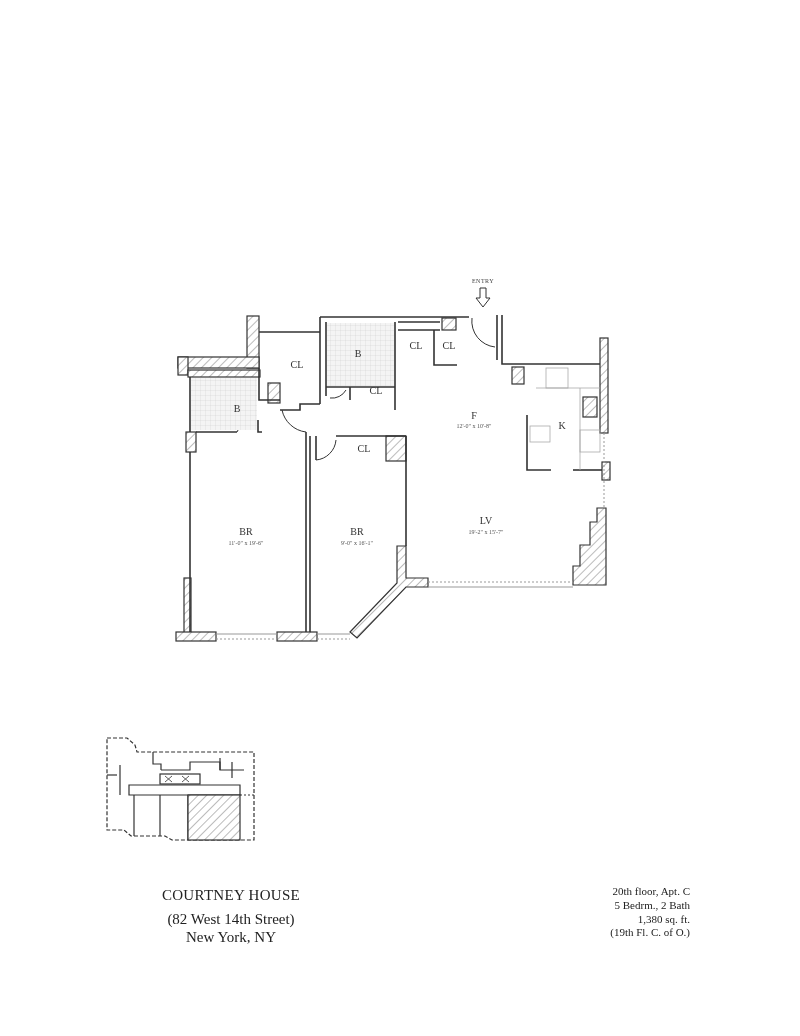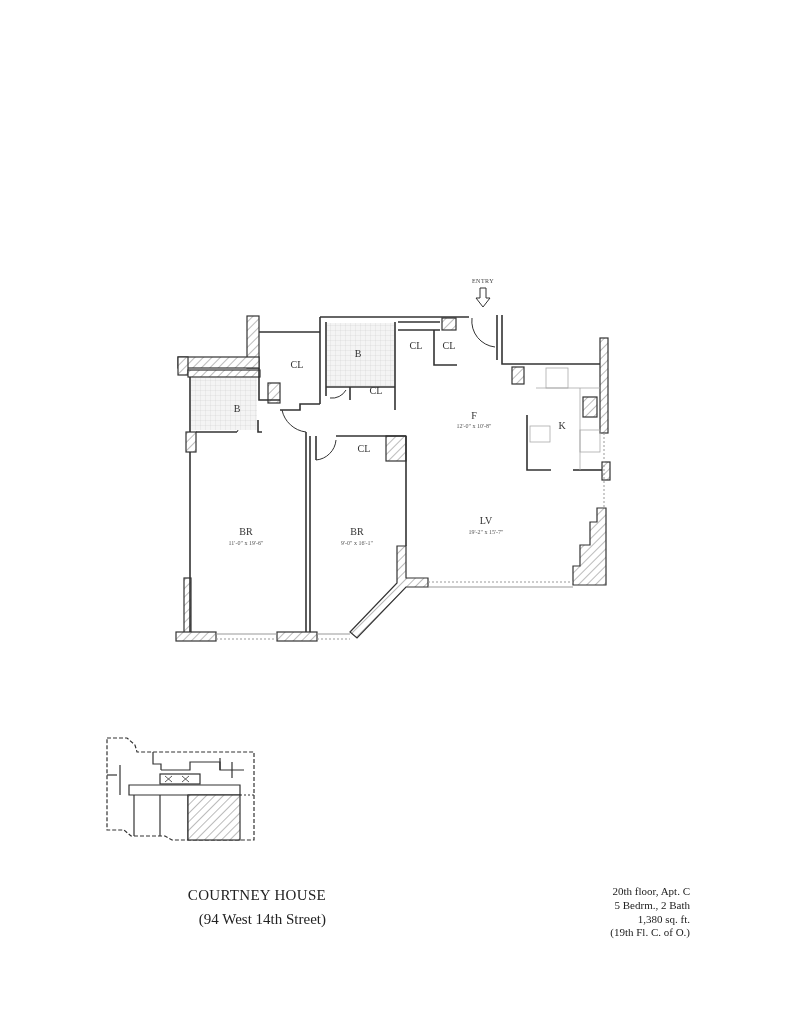--- a/index.html
+++ b/index.html
@@ -1,21 +1,21 @@
 <!DOCTYPE html>
 <html><head>
   <meta charset="utf-8">
   <style>
     html, body { margin: 0; padding: 0; background: #ffffff; }
     body { width: 800px; height: 1036px; position: relative; overflow: hidden; font-family: "Liberation Serif", serif; color: #222; }
     .plan { position: absolute; left: 0; top: 0; width: 800px; height: 1036px; }
     .room-label { font-family: "Liberation Serif", serif; font-size: 10px; fill: #333; text-anchor: middle; }
     .room-dim { font-family: "Liberation Serif", serif; font-size: 6px; fill: #555; text-anchor: middle; }
     .entry-label { font-family: "Liberation Serif", serif; font-size: 6px; fill: #444; text-anchor: middle; letter-spacing: 0.5px; }
-    .caption-left { position: absolute; left: 136px; top: 886px; width: 190px; text-align: right; line-height: 1.2; }
+    .caption-left { position: absolute; left: 136px; top: 886px; width: 190px; text-align: center; line-height: 1.2; }
     .caption-left .title { font-size: 15px; letter-spacing: 0.3px; }
     .caption-left .addr { font-size: 15px; margin-top: 6px; }
     .caption-left .city { font-size: 15px; }
     .caption-right { position: absolute; left: 540px; top: 885px; width: 150px; text-align: right; font-size: 11px; line-height: 1.25; }
     .caption-right .co { }
   </style>
 </head>
 <body>
 
 <svg class="plan" viewBox="0 0 800 1036" xmlns="http://www.w3.org/2000/svg">
@@ -153,21 +153,22 @@
     <rect x="188" y="795" width="52" height="45" fill="url(#hatch)"></rect>
     <path d="M240 795 L254 795" stroke-dasharray="2 2"></path>
     <path d="M107 775 L117 775"></path>
     <path d="M120 765 L120 795"></path>
     <path d="M220 758 L220 770 M232 762 L232 778"></path>
   </g>
 </svg>
 
 <div class="caption-left">
   <div class="title">COURTNEY HOUSE</div>
-  <div class="addr">(94 West 14th Street)</div>
+  <div class="addr">(82 West 14th Street)</div>
+  <div class="city">New York, NY</div>
 </div>
 
 <div class="caption-right">
   <div>20th floor, Apt. C</div>
   <div>5 Bedrm., 2 Bath</div>
   <div>1,380 sq. ft.</div>
   <div class="co">(19th Fl. C. of O.)</div>
 </div>
 
 </body></html>

